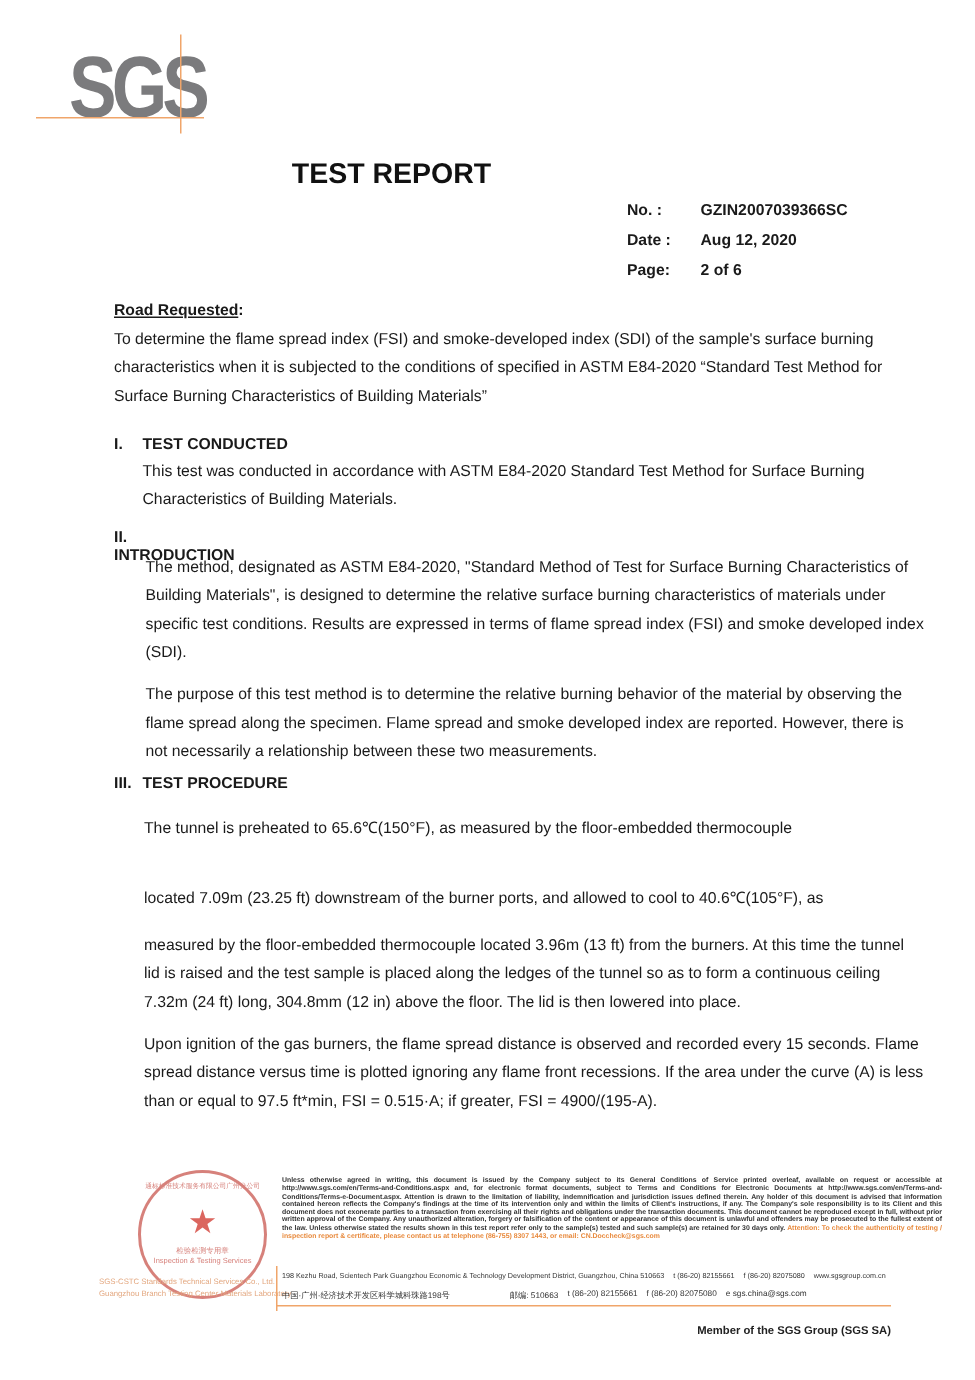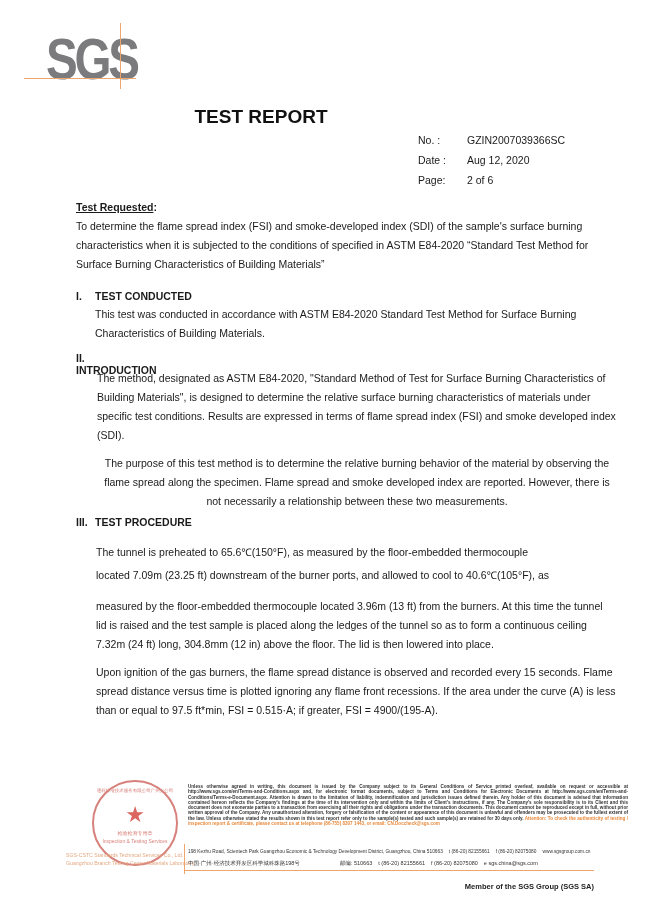--- a/index.html
+++ b/index.html
@@ -14,21 +14,21 @@
     font-size: 58px; letter-spacing: -4px; color: #7b7b7d;
     transform: scaleX(0.82); transform-origin: left top; line-height: 62px;
   }
   .logo-hline { position: absolute; left: 0; top: 58px; width: 112px; height: 1px; background: #f0a56a; }
   .logo-vline { position: absolute; left: 96px; top: 3px; width: 1px; height: 66px; background: #f0a56a; }
 
   .title {
     position: absolute; left: 0; width: 522px; top: 106px; text-align: center;
     font-weight: bold; font-size: 19px; letter-spacing: 0px; color: #111;
   }
-  .meta { position: absolute; left: 418px; top: 130px; font-size: 10.5px; font-weight: normal; line-height: 20px; }
+  .meta { position: absolute; left: 418px; top: 130px; font-size: 10.5px; font-weight: bold; line-height: 20px; }
   .meta-row { display: flex; }
   .meta-label { width: 49px; }
 
   .content { position: absolute; left: 76px; top: 198px; width: 520px; font-size: 10.5px; line-height: 19px; }
   .req-label { font-weight: bold; }
   .req-label u { text-decoration: underline; }
   p { margin: 0; }
 
   .section-head { position: absolute; left: 76px; font-size: 10.5px; font-weight: bold; display: flex; }
   .section-num { width: 19px; }
@@ -68,48 +68,48 @@
     <span class="meta-label">Date :</span>
     <span>Aug 12, 2020</span>
   </div>
   <div class="meta-row">
     <span class="meta-label">Page:</span>
     <span>2 of  6</span>
   </div>
 </div>
 
 <div class="content">
-  <div class="req-label"><u>Test Requested</u><span>:</span></div>
+  <div class="req-label"><u>Road Requested</u><span>:</span></div>
   <p>To determine the flame spread index (FSI) and smoke-developed index (SDI) of the sample's surface burning characteristics when it is subjected to the conditions of specified in ASTM E84-2020 “Standard Test Method for Surface Burning Characteristics of Building Materials”</p>
 </div>
 
 <div class="section-head" style="top:290px;">
   <span class="section-num">I.</span>
   <span>TEST CONDUCTED</span>
 </div>
 <div class="section-body" style="top:305px;">
   <p>This test was conducted in accordance with ASTM E84-2020 Standard Test Method for Surface Burning Characteristics of Building Materials.</p>
 </div>
 
 <div class="section-head" style="top:352px;flex-direction:column;">
   <span class="section-num">II.</span>
   <span>INTRODUCTION</span>
 </div>
 <div class="section-body" style="top:369px; left:97px;">
   <p>The method, designated as ASTM E84-2020, "Standard Method of Test for Surface Burning Characteristics of Building Materials", is designed to determine the relative surface burning characteristics of materials under specific test conditions. Results are expressed in terms of flame spread index (FSI) and smoke developed index (SDI).</p>
-  <p style="margin-top:9px;text-align:center;">The purpose of this test method is to determine the relative burning behavior of the material by observing the flame spread along the specimen. Flame spread and smoke developed index are reported. However, there is not necessarily a relationship between these two measurements.</p>
+  <p style="margin-top:9px;">The purpose of this test method is to determine the relative burning behavior of the material by observing the flame spread along the specimen. Flame spread and smoke developed index are reported. However, there is not necessarily a relationship between these two measurements.</p>
 </div>
 
 <div class="section-head" style="top:516px;">
   <span class="section-num">III.</span>
   <span>TEST PROCEDURE</span>
 </div>
 <div class="section-body" style="top:543px; left:96px;">
   <p>The tunnel is preheated to 65.6℃(150°F), as measured by the floor-embedded thermocouple</p>
-  <p style="margin-top:4px;">located 7.09m (23.25 ft) downstream of the burner ports, and allowed to cool to 40.6℃(105°F), as</p>
+  <p style="margin-top:28px;">located 7.09m (23.25 ft) downstream of the burner ports, and allowed to cool to 40.6℃(105°F), as</p>
   <p style="margin-top:12px;">measured by the floor-embedded thermocouple located 3.96m (13 ft) from the burners. At this time the tunnel lid is raised and the test sample is placed along the ledges of the tunnel so as to form a continuous ceiling 7.32m (24 ft) long, 304.8mm (12 in) above the floor. The lid is then lowered into place.</p>
   <p style="margin-top:9px;">Upon ignition of the gas burners, the flame spread distance is observed and recorded every 15 seconds. Flame spread distance versus time is plotted ignoring any flame front recessions. If the area under the curve (A) is less than or equal to 97.5 ft*min, FSI = 0.515·A; if greater, FSI = 4900/(195-A).</p>
 </div>
 
 <div class="footer">
   <div class="stamp">
     <div class="stamp-line" style="top:6px;">通标标准技术服务有限公司广州分公司</div>
     <div class="stamp-star">★</div>
     <div class="stamp-line" style="top:48px; font-size:5px;">检验检测专用章</div>
     <div class="stamp-line" style="top:56px; font-size:5px;">Inspection &amp; Testing Services</div>

